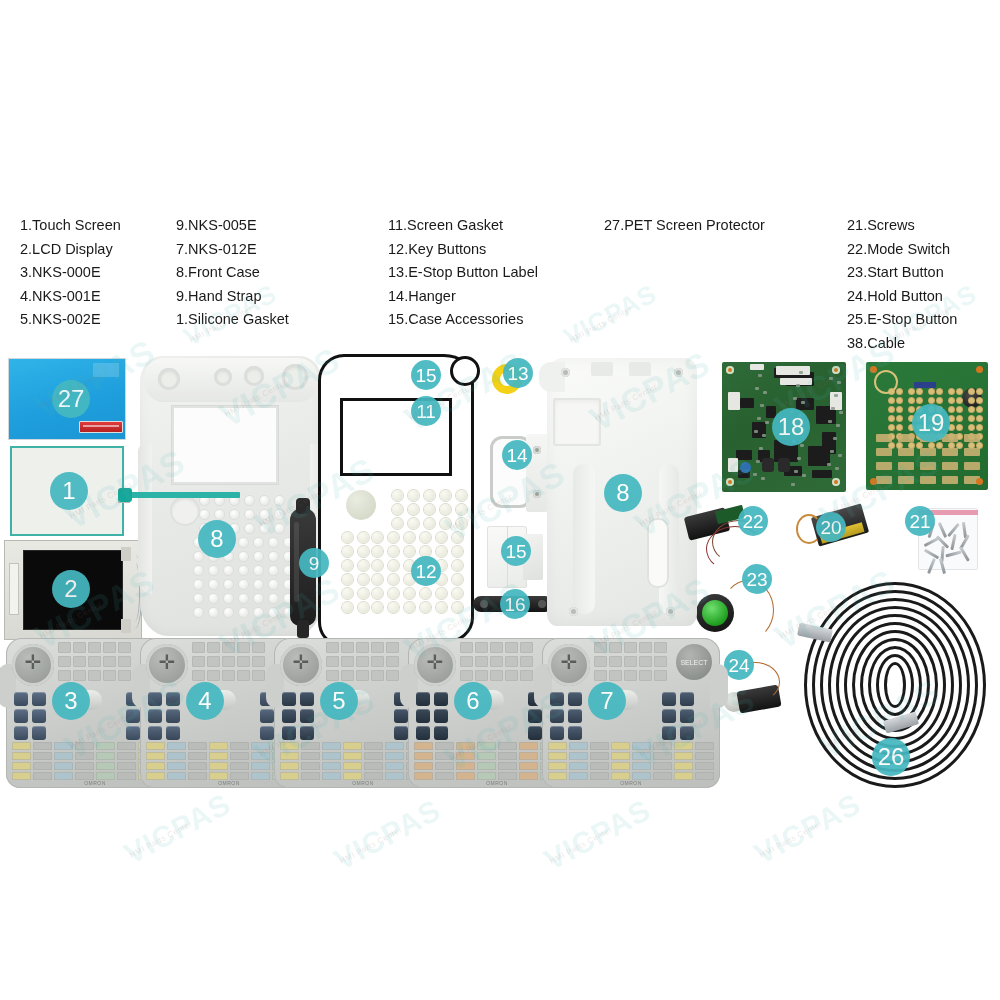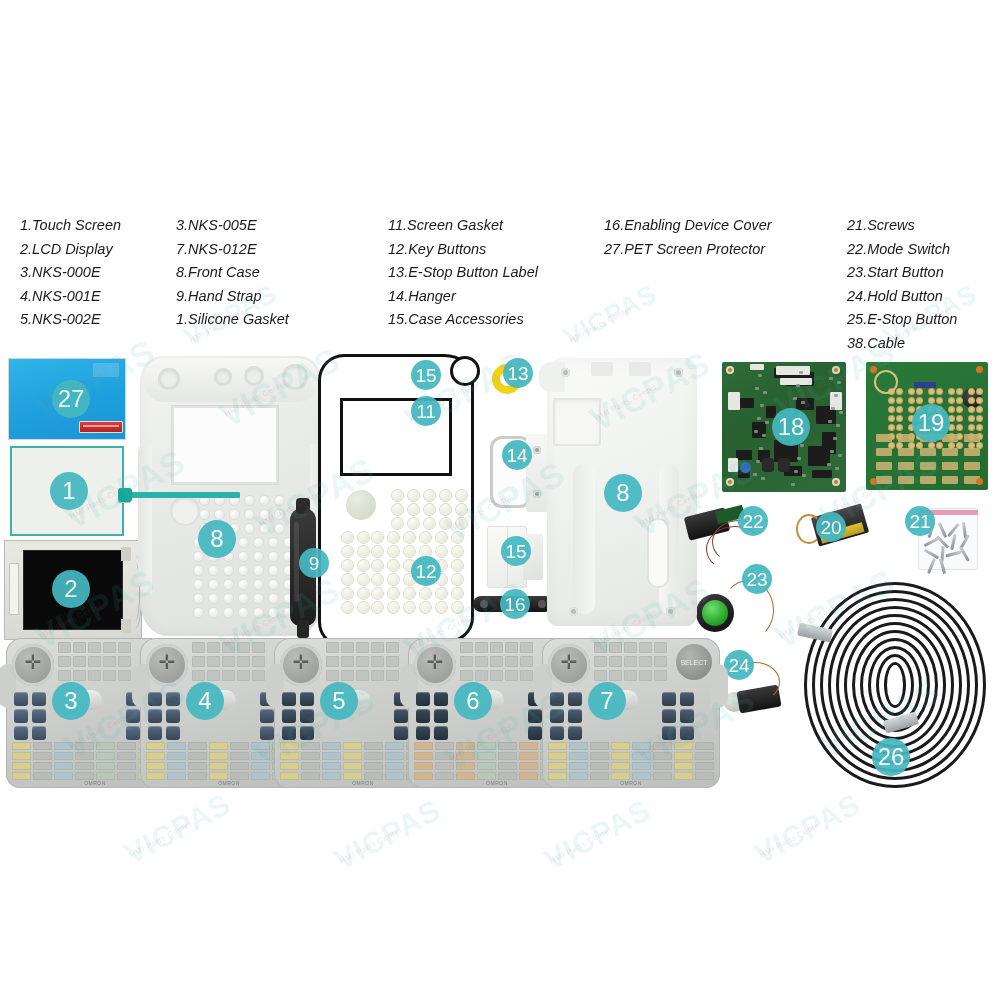--- a/index.html
+++ b/index.html
@@ -42,21 +42,21 @@
   .legend { position: absolute; left: 0; top: 214px; width: 1000px; z-index: 20; }
   .legend-col { position: absolute; top: 0; }
   .legend-col li {
     list-style: none;
     font-size: 14.5px;
     color: #1a1a1a;
     line-height: 23.6px;
     white-space: nowrap;
     font-family: "Liberation Sans", sans-serif;
   }
-  .legend-col ul { margin: 0; padding: 0; font-style: italic; }
+  .legend-col ul { margin: 0; padding: 0; }
   #col0 { left: 20px; }
   #col1 { left: 176px; }
   #col2 { left: 388px; }
   #col3 { left: 604px; }
   #col4 { left: 847px; }
 
   
   .parts { position: absolute; left: 0; top: 348px; width: 1000px; height: 470px; z-index: 10; }
   .part { position: absolute; }
 
@@ -442,39 +442,38 @@
         <ul>
       <li>1.Touch Screen</li>
       <li>2.LCD Display</li>
       <li>3.NKS-000E</li>
       <li>4.NKS-001E</li>
       <li>5.NKS-002E</li>
     </ul>
       </div>
     <div class="legend-col" id="col1">
         <ul>
-      <li>3.NKS-005E</li>
+      <li>9.NKS-005E</li>
       <li>7.NKS-012E</li>
       <li>8.Front Case</li>
       <li>9.Hand Strap</li>
       <li>1.Silicone Gasket</li>
     </ul>
       </div>
     <div class="legend-col" id="col2">
         <ul>
       <li>11.Screen Gasket</li>
       <li>12.Key Buttons</li>
       <li>13.E-Stop Button Label</li>
       <li>14.Hanger</li>
       <li>15.Case Accessories</li>
     </ul>
       </div>
     <div class="legend-col" id="col3">
         <ul>
-      <li>16.Enabling Device Cover</li>
       <li>27.PET Screen Protector</li>
     </ul>
       </div>
     <div class="legend-col" id="col4">
         <ul>
       <li>21.Screws</li>
       <li>22.Mode Switch</li>
       <li>23.Start Button</li>
       <li>24.Hold Button</li>
       <li>25.E-Stop Button</li>

